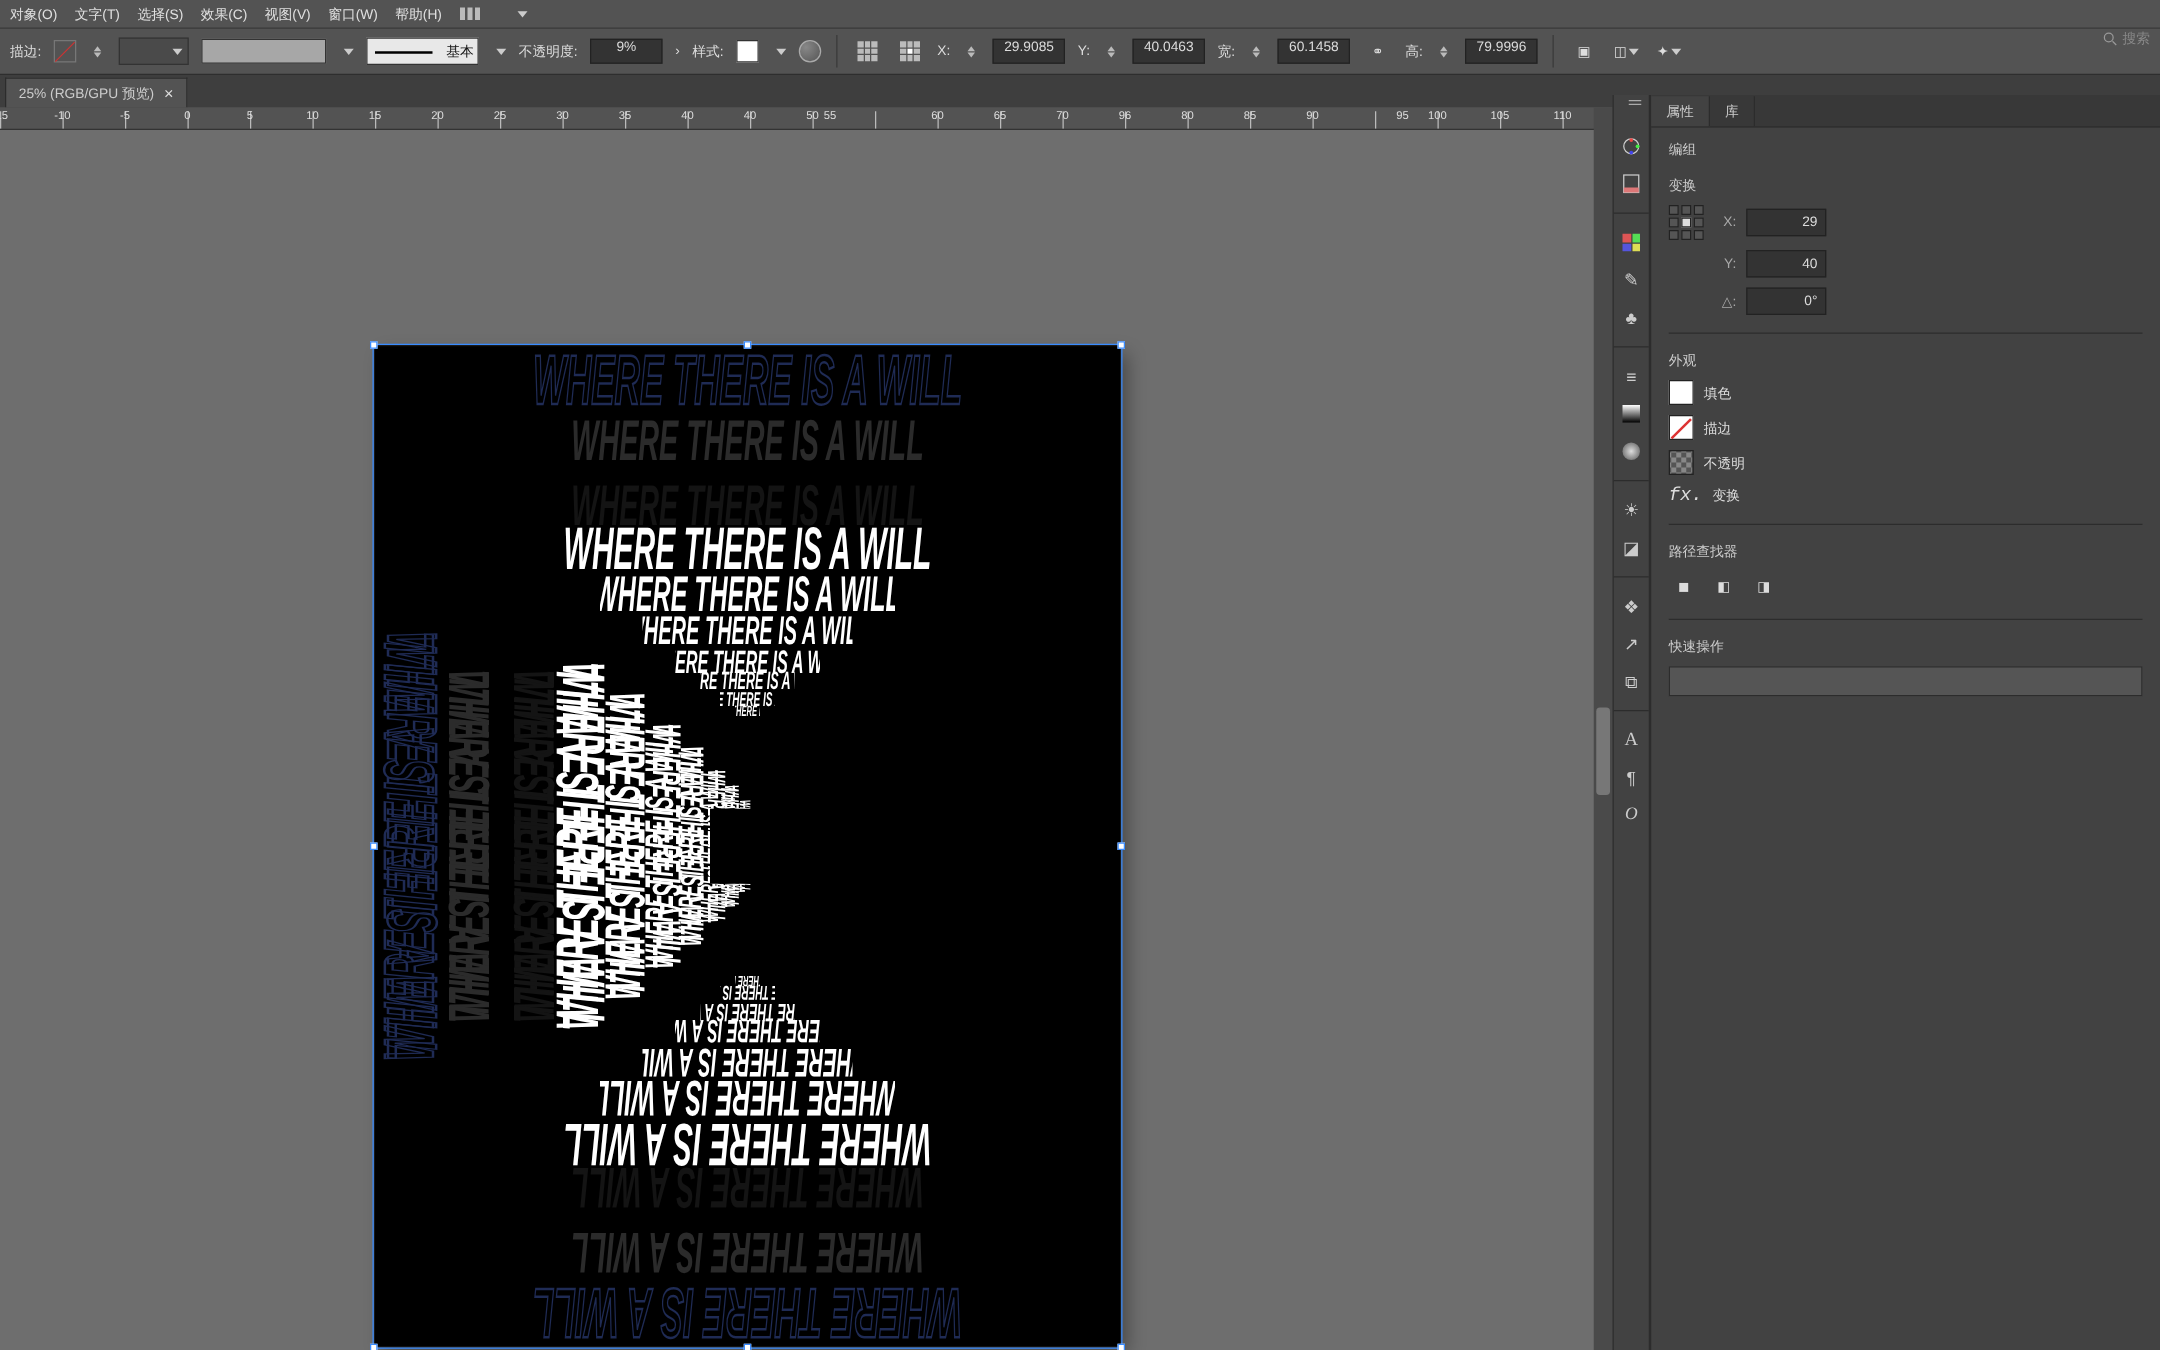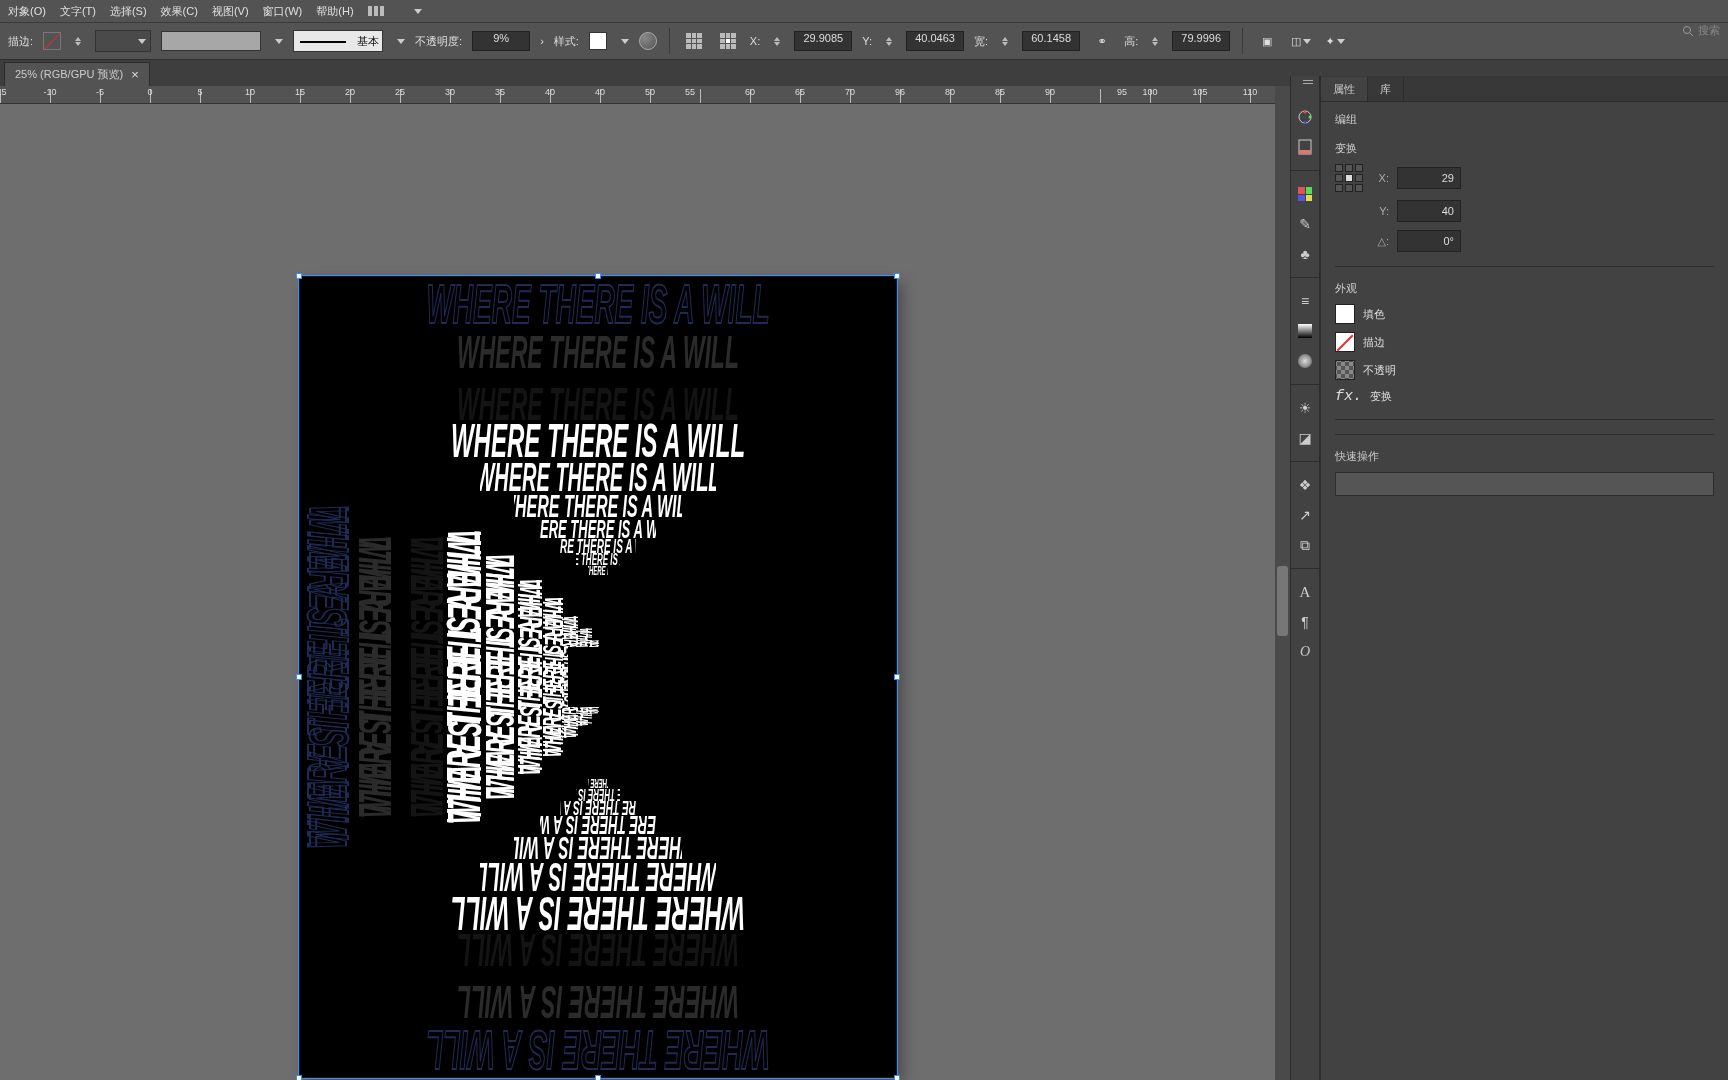--- a/index.html
+++ b/index.html
@@ -239,21 +239,21 @@
       <div class="lbl" style="left: 450px;">30</div>
       <div class="major" style="left: 500px;"></div>
       <div class="lbl" style="left: 500px;">35</div>
       <div class="major" style="left: 550px;"></div>
       <div class="lbl" style="left: 550px;">40</div>
       <div class="major" style="left: 600px;"></div>
       <div class="lbl" style="left: 600px;">40</div>
       <div class="major" style="left: 650px;"></div>
       <div class="lbl" style="left: 650px;">50</div>
       <div class="major" style="left: 700px;"></div>
-      <div class="lbl" style="left: 690px;">55</div>
+      <div class="lbl" style="left: 664px;">55</div>
       <div class="major" style="left: 750px;"></div>
       <div class="lbl" style="left: 750px;">60</div>
       <div class="major" style="left: 800px;"></div>
       <div class="lbl" style="left: 800px;">65</div>
       <div class="major" style="left: 850px;"></div>
       <div class="lbl" style="left: 850px;">70</div>
       <div class="major" style="left: 900px;"></div>
       <div class="lbl" style="left: 900px;">96</div>
       <div class="major" style="left: 950px;"></div>
       <div class="lbl" style="left: 950px;">80</div>
@@ -460,20 +460,28 @@
         <span>不透明</span>
       </div>
       <div class="row">
         <span class="fx-btn">fx.</span>
         <span>变换</span>
       </div>
     </div>
 
     <div class="divider"></div>
 
+    <div class="sec">
+      <div class="sec-title">路径查找器</div>
+      <div class="row">
+        <div class="icon-btn">◼</div>
+        <div class="icon-btn">◧</div>
+        <div class="icon-btn">◨</div>
+      </div>
+    </div>
 
     <div class="divider"></div>
 
     <div class="sec">
       <div class="sec-title">快速操作</div>
       <div class="row">
         <div class="btn-wide"></div>
       </div>
     </div>
   </div>

